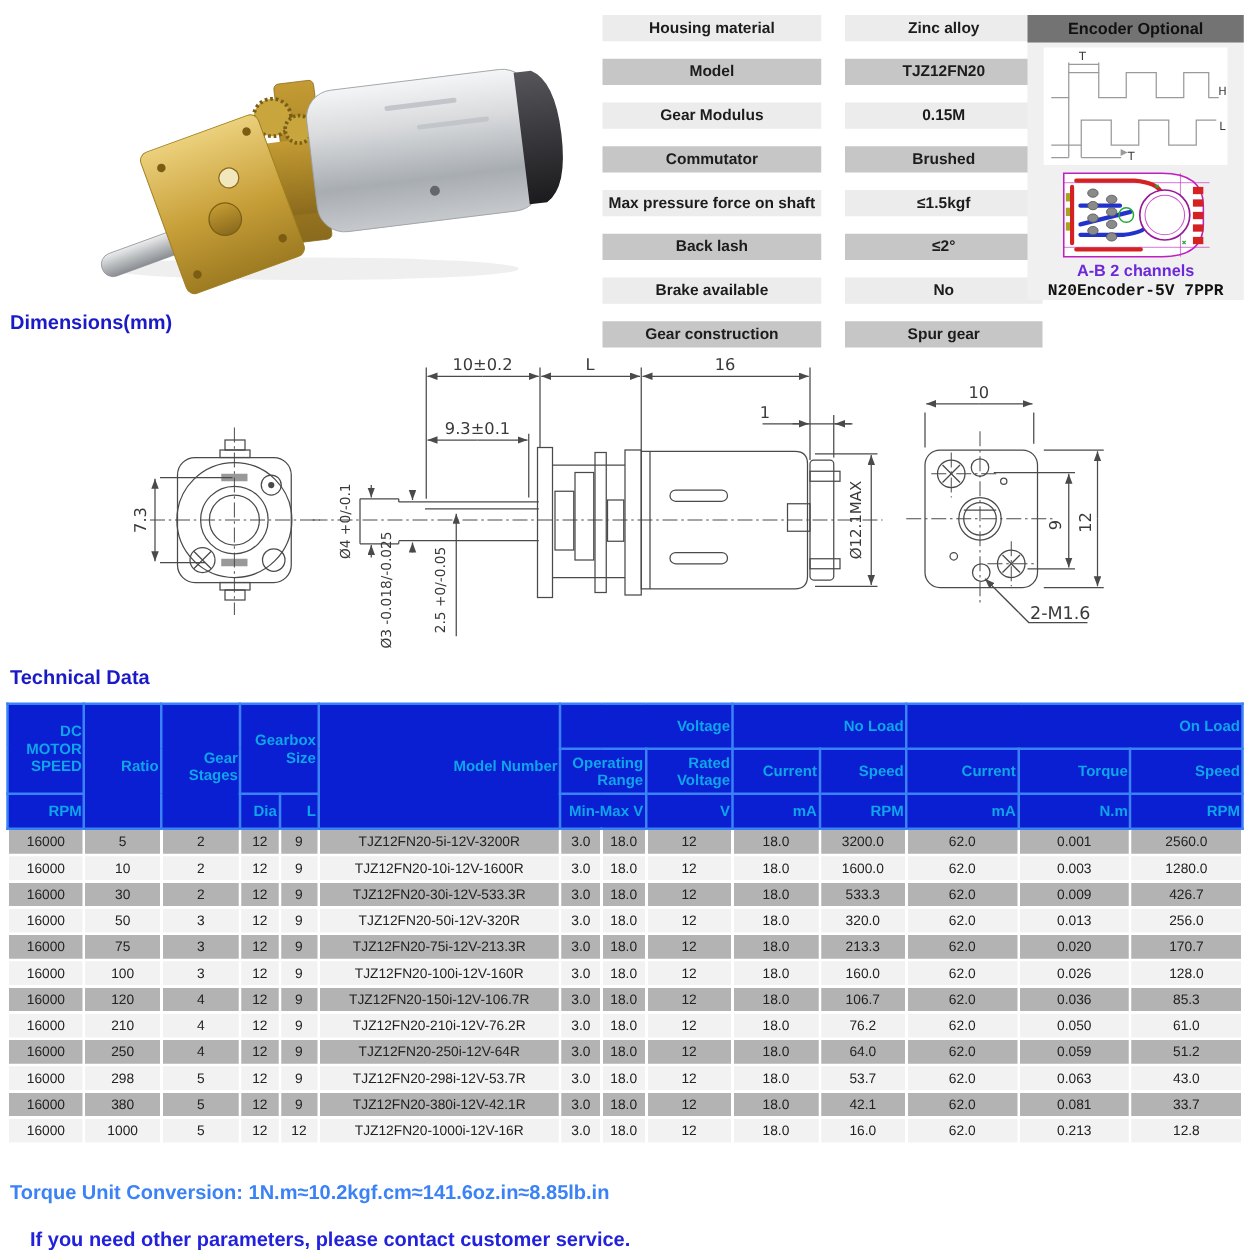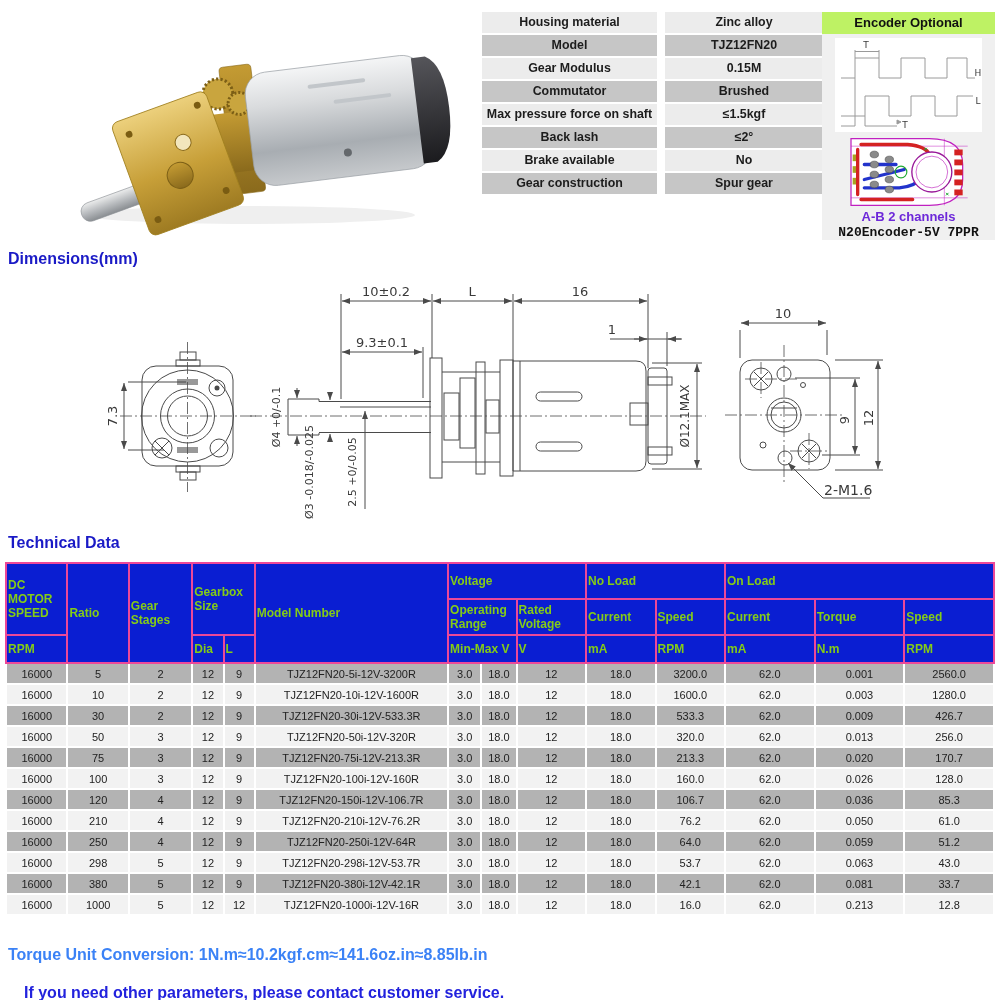--- a/index.html
+++ b/index.html
@@ -3,28 +3,28 @@
 <meta charset="utf-8">
 <style>
   html,body{margin:0;padding:0;background:#fff;}
   .page{position:relative;width:1000px;height:1000px;background:#fff;
         font-family:"Liberation Sans",sans-serif;overflow:hidden;}
 
   
   .photo{position:absolute;left:15px;top:15px;width:445px;height:225px;}
 
   .spec{position:absolute;left:482px;top:12px;width:337px;}
-  .spec-row{display:grid;grid-template-columns:175px 158px;column-gap:8px;margin-bottom:2px;}
+  .spec-row{display:grid;grid-template-columns:175px 158px;column-gap:19px;margin-bottom:14px;}
   .spec-row>div{height:21px;line-height:21px;text-align:center;font-weight:bold;
                 font-size:12.4px;color:#1c1c1c;white-space:nowrap;}
   .spec-row:nth-child(odd)>div{background:#ececec;}
   .spec-row:nth-child(even)>div{background:#c6c6c6;}
 
   .encoder{position:absolute;left:822px;top:12px;width:173px;height:228px;background:#f0f0f0;}
-  .encoder-title{height:22px;line-height:22px;background:#bef264;text-align:center;
+  .encoder-title{height:22px;line-height:22px;background:#737373;text-align:center;
                  font-weight:bold;font-size:13px;color:#111;}
   .wavebox{position:absolute;left:13px;top:26px;width:147px;height:94px;background:#fff;}
   .pcbbox{position:absolute;left:24px;top:124px;width:125px;height:72px;}
   .enc-cap1{position:absolute;left:0;top:197px;width:100%;text-align:center;
             font-weight:bold;font-size:13px;color:#6d28d9;}
   .enc-cap2{position:absolute;left:0;top:213px;width:100%;text-align:center;
             font-weight:bold;font-size:13px;color:#111;font-family:Liberation Mono, monospace;}
 
   
   .blue-heading{position:absolute;left:8px;margin:0;font-size:16px;font-weight:bold;color:#1a1ac6;}
@@ -36,22 +36,22 @@
   
   .drawings{position:absolute;left:0;top:268px;width:1000px;height:268px;}
   .dline{stroke:#4a4a4a;stroke-width:1;fill:none;}
   .dfill{fill:#999;stroke:none;}
   .dtext{font-family:"DejaVu Sans",sans-serif;fill:#3a3a3a;}
   .cline{stroke:#4a4a4a;stroke-width:0.8;fill:none;stroke-dasharray:12 3 2 3;}
 
   
   table.tech{position:absolute;left:5px;top:562px;width:990px;border-collapse:collapse;
              table-layout:fixed;}
-  table.tech th{background:#0a1ed2;color:#84cc16;font-weight:bold;font-size:12px;
-                border:2px solid #ec4899;text-align:left;padding:1px;}
+  table.tech th{background:#0a1ed2;color:#0ea5e9;font-weight:bold;font-size:12px;
+                border:2px solid #3b82f6;text-align:right;padding:1px;}
   table.tech thead tr:nth-child(1) th{height:32px;}
   table.tech thead tr:nth-child(2) th{height:32px;}
   table.tech thead tr:nth-child(3) th{height:24px;}
   table.tech td{font-size:11px;color:#222;text-align:center;border:2px solid #fff;
                 height:19px;padding:0;white-space:nowrap;overflow:hidden;}
   table.tech tbody tr:nth-child(odd) td{background:#b3b3b3;}
   table.tech tbody tr:nth-child(even) td{background:#f2f2f2;}
 </style>
 </head>
 <body>

